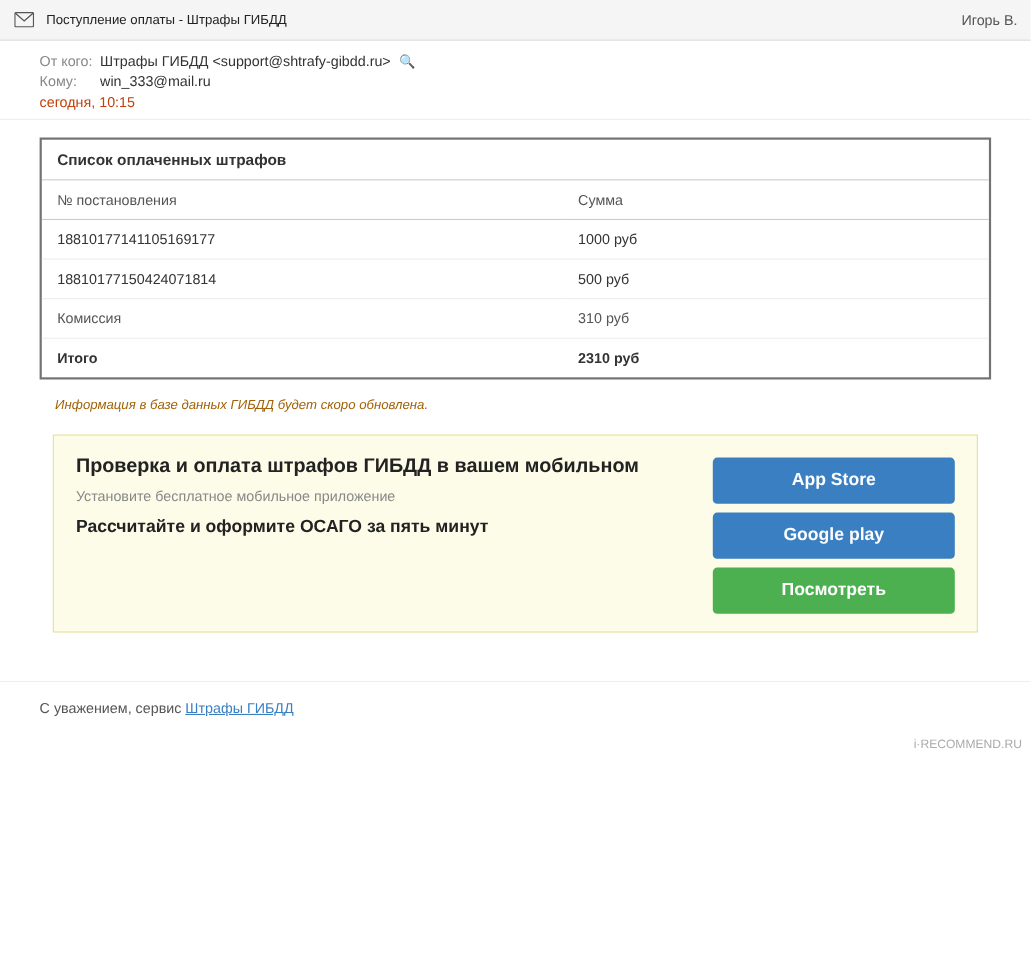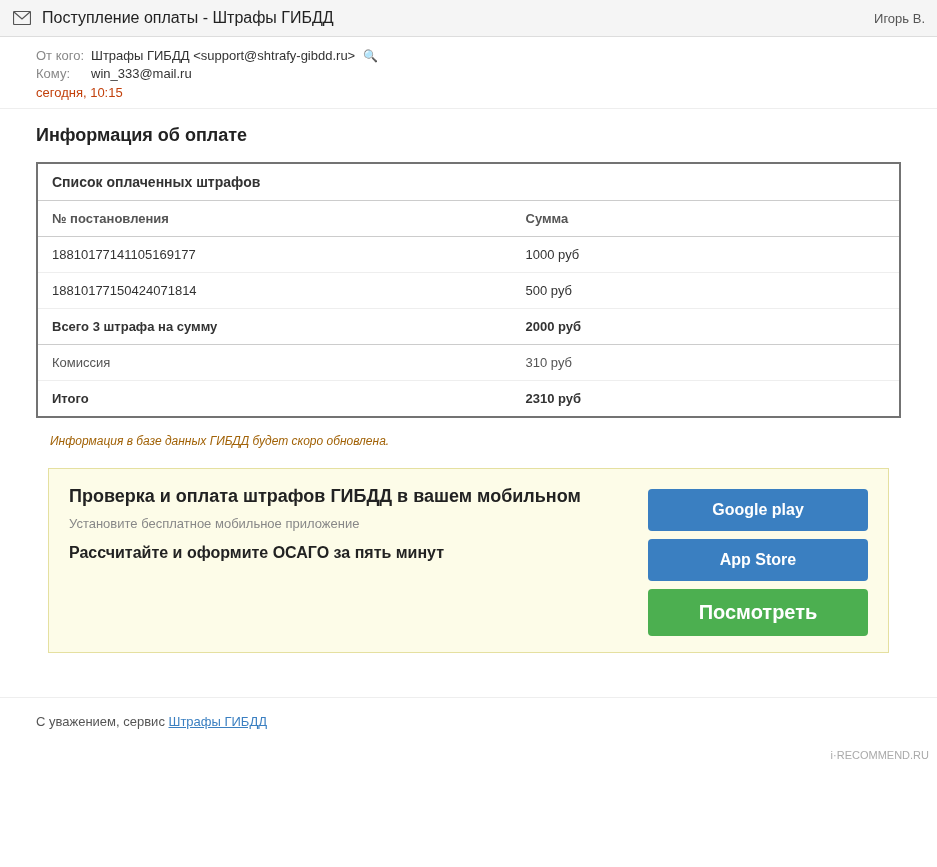--- a/index.html
+++ b/index.html
@@ -20,21 +20,21 @@
     }
     .header-icon {
       width: 20px;
       height: 20px;
       margin-right: 10px;
       display: flex;
       align-items: center;
       justify-content: center;
     }
     .header-title {
-      font-size: 16px;
+      font-size: 12px;
       font-weight: normal;
       flex: 1;
       color: #222;
     }
     .header-user {
       font-size: 13px;
       color: #555;
     }
 
     .meta-section {
@@ -89,21 +89,21 @@
       border-bottom: 1px solid #ccc;
     }
 
     table {
       width: 100%;
       border-collapse: collapse;
     }
     thead tr th {
       text-align: left;
       padding: 10px 14px;
-      font-weight: bold;
+      font-weight: normal;
       color: #555;
       border-bottom: 1px solid #ccc;
       font-size: 13px;
     }
     tbody tr td {
       padding: 10px 14px;
       border-bottom: 1px solid #eee;
       font-size: 13px;
       color: #333;
     }
@@ -183,21 +183,21 @@
       cursor: pointer;
       text-align: center;
       width: 220px;
     }
     .btn-green {
       background: #4caf50;
       color: #fff;
       border: none;
       border-radius: 4px;
       padding: 12px 20px;
-      font-size: 20px;
+      font-size: 16px;
       font-weight: bold;
       cursor: pointer;
       text-align: center;
       width: 220px;
     }
 
     .footer-section {
       padding: 16px 36px;
       border-top: 1px solid #eee;
       font-size: 13px;
@@ -244,44 +244,39 @@
     <span class="search-icon-small">🔍</span>
   </div>
   <div class="meta-row">
     <span class="meta-label">Кому:</span>
     <span class="meta-value">win_333@mail.ru</span>
   </div>
   <div class="meta-date">сегодня, 10:15</div>
 </div>
 
 <div class="content">
-  <div class="section-title">Информация об оплате</div>
 
   <div class="table-wrapper">
     <div class="sub-title">Список оплаченных штрафов</div>
     <table>
       <thead>
         <tr>
           <th class="col-number">№ постановления</th>
           <th class="col-sum">Сумма</th>
         </tr>
       </thead>
       <tbody id="fines-tbody">
 
       <tr>
             <td>18810177141105169177</td>
             <td>1000 руб</td>
           </tr>
           <tr>
             <td>18810177150424071814</td>
             <td>500 руб</td>
-          </tr>
-          <tr class="summary-row">
-            <td>Всего 3 штрафа на сумму</td>
-            <td>2000 руб</td>
           </tr>
           <tr class="commission-row">
             <td>Комиссия</td>
             <td>310 руб</td>
           </tr>
           <tr class="total-row">
             <td><strong>Итого</strong></td>
             <td><strong>2310 руб</strong></td>
           </tr>
         </tbody>
@@ -290,22 +285,22 @@
 
   <div class="info-note">Информация в базе данных ГИБДД будет скоро обновлена.</div>
 
   <div class="promo-banner">
     <div class="promo-text">
       <div class="promo-main">Проверка и оплата штрафов ГИБДД в вашем мобильном</div>
       <div class="promo-sub">Установите бесплатное мобильное приложение</div>
       <div class="promo-secondary">Рассчитайте и оформите ОСАГО за пять минут</div>
     </div>
     <div class="promo-buttons">
+      <button class="btn-store">App Store</button>
       <button class="btn-store">Google play</button>
-      <button class="btn-store">App Store</button>
       <button class="btn-green">Посмотреть</button>
     </div>
   </div>
 </div>
 
 <div class="footer-section">
   <div>
     <span>С уважением, сервис </span><span class="footer-link">Штрафы ГИБДД</span>
   </div>
 </div>

